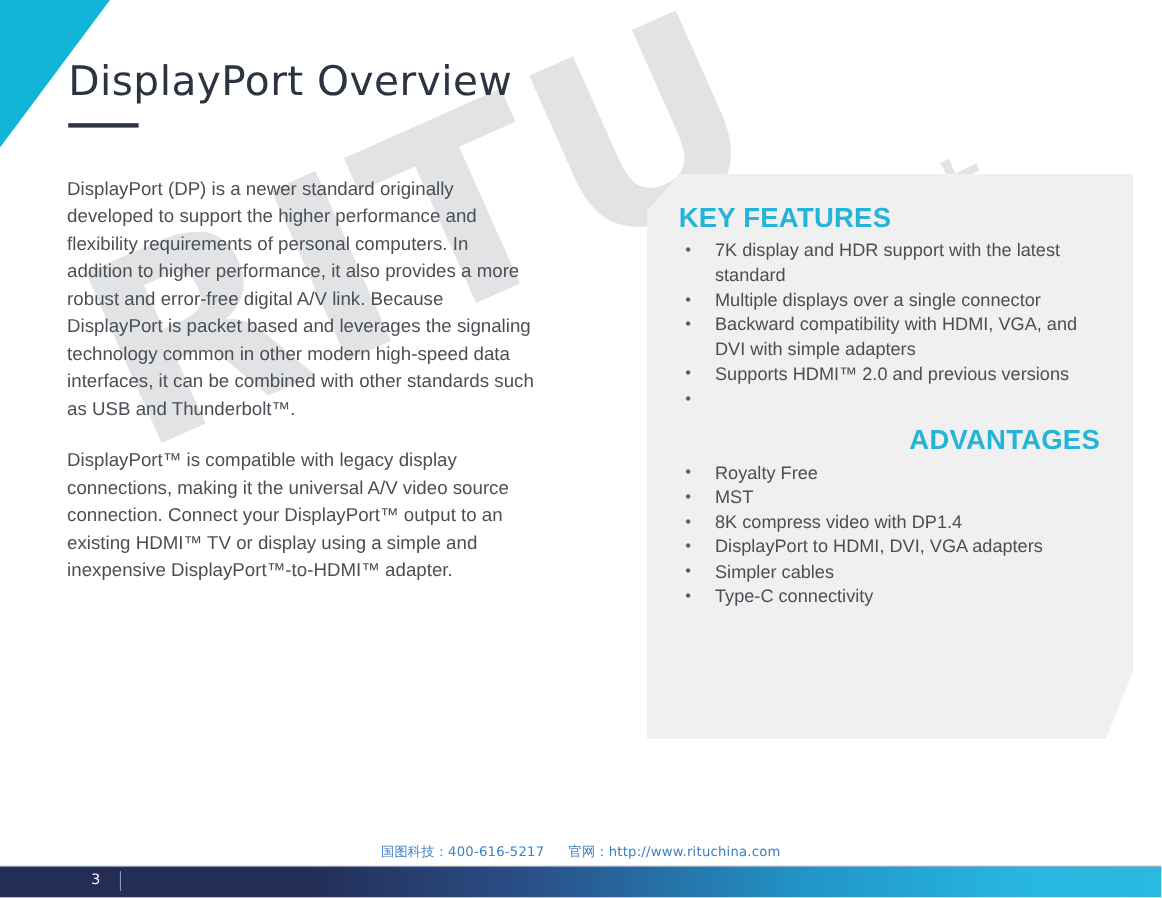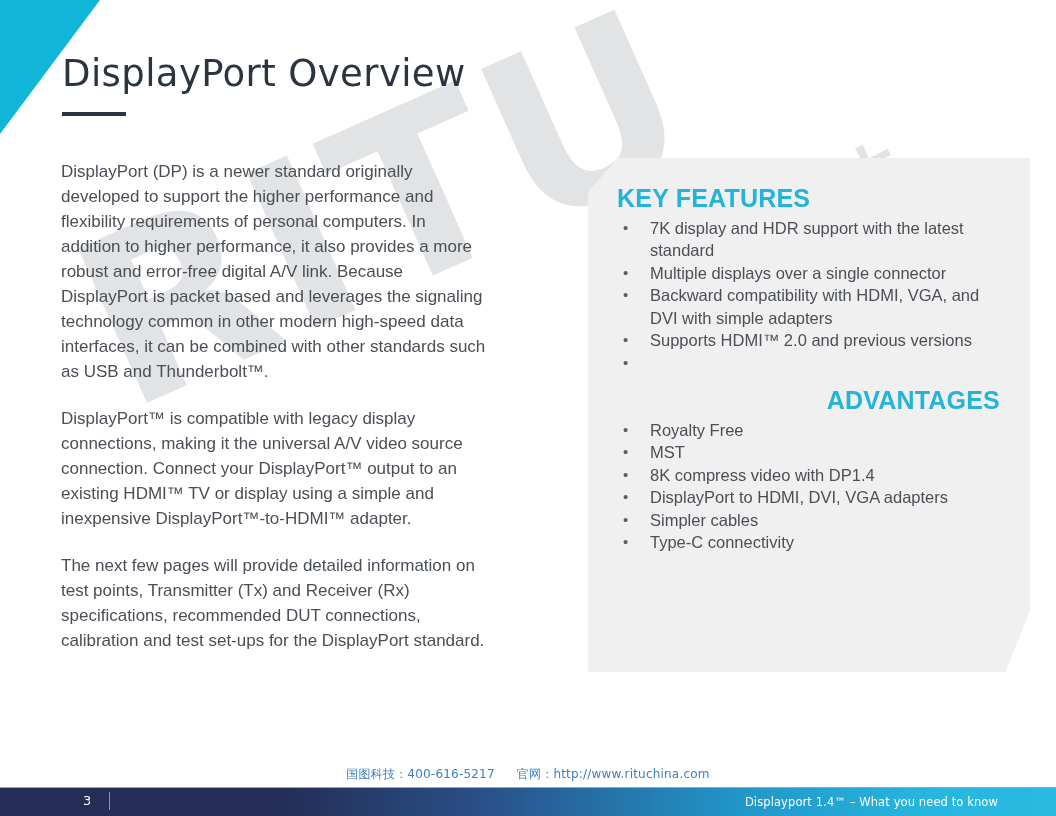--- a/index.html
+++ b/index.html
@@ -222,21 +222,20 @@
 <div class="corner-wedge"></div>
 
 <div class="title-block">
   <h1 class="page-title">DisplayPort Overview</h1>
   <div class="title-rule"></div>
 </div>
 
 <div class="body-col">
   <p>DisplayPort (DP) is a newer standard originally developed to support the higher performance and flexibility requirements of personal computers. In addition to higher performance, it also provides a more robust and error-free digital A/V link. Because DisplayPort is packet based and leverages the signaling technology common in other modern high-speed data interfaces, it can be combined with other standards such as USB and Thunderbolt™.</p>
   <p>DisplayPort™ is compatible with legacy display connections, making it the universal A/V video source connection. Connect your DisplayPort™ output to an existing HDMI™ TV or display using a simple and inexpensive DisplayPort™-to-HDMI™ adapter.</p>
-  <p>The next few pages will provide detailed information on test points, Transmitter (Tx) and Receiver (Rx) specifications, recommended DUT connections, calibration and test set-ups for the DisplayPort standard.</p>
 </div>
 
 <div class="panel">
   <div class="panel-inner">
 
     <h2 class="section-head">KEY FEATURES</h2>
     <ul class="bullets">
       <li><span class="dot">•</span><span>7K display and HDR support with the latest standard</span></li>
       <li><span class="dot">•</span><span>Multiple displays over a single connector</span></li>
       <li><span class="dot">•</span><span>Backward compatibility with HDMI, VGA, and DVI with simple adapters</span></li>
@@ -258,14 +257,13 @@
 </div>
 
 <div class="contact-strip">
   <span>国图科技：</span><span>400-616-5217</span><span class="gap"></span><span>官网：</span><span>http://www.rituchina.com</span>
 </div>
 <div class="hairline"></div>
 
 <div class="footer-bar">
   <span class="footer-page">3</span>
   <span class="footer-divider"></span>
-  <span class="footer-right">Displayport 1.4™ – What you need to know</span>
 </div>
 
 </body></html>

